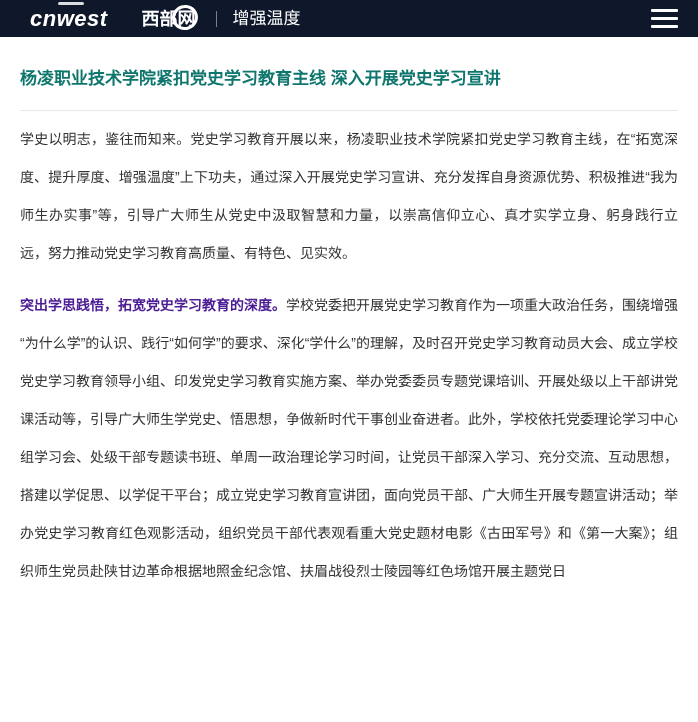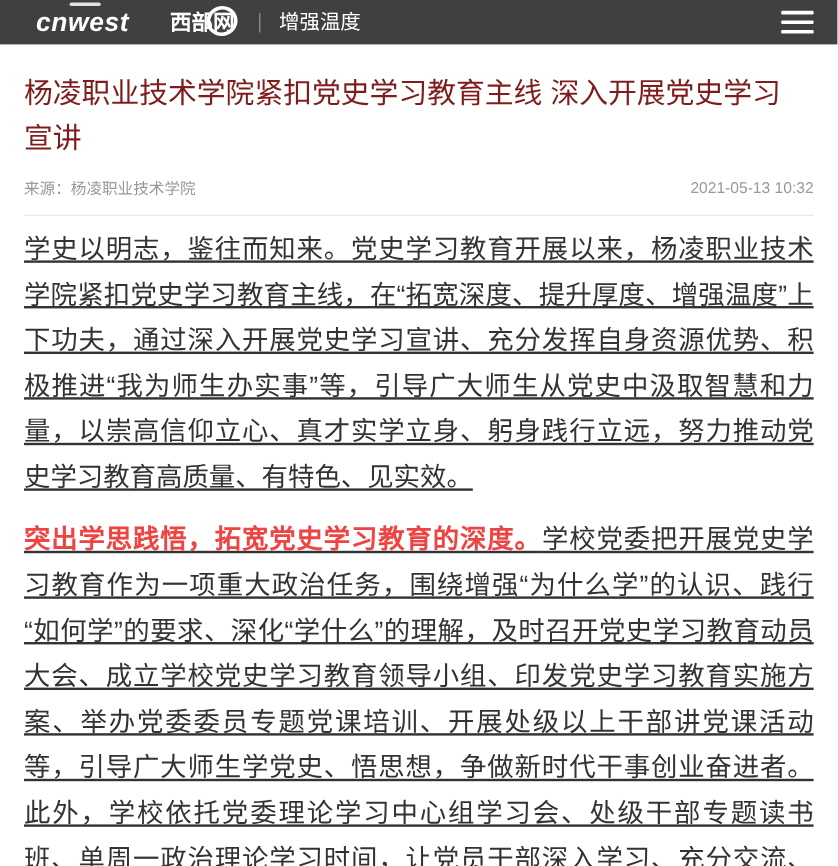--- a/index.html
+++ b/index.html
@@ -5,21 +5,21 @@
   * { margin: 0; padding: 0; box-sizing: border-box; }
   html, body {
     width: 698px; height: 722px;
     overflow: hidden;
     background: #ffffff;
     font-family: "Liberation Sans", "DejaVu Sans", sans-serif;
   }
   
   .site-header {
     height: 37px;
-    background: #404040;
+    background: #0f172a;
     display: flex;
     align-items: center;
     padding: 0 20px 0 30px;
   }
   .logo {
     display: flex;
     align-items: center;
     cursor: pointer;
     position: relative;
   }
@@ -80,52 +80,51 @@
     display: block;
     height: 3px;
     background: #ffffff;
     border-radius: 1px;
   }
   
   .content { padding: 0 20px; }
   .article-title {
     margin-top: 23px;
     max-width: 650px;
-    font-size: 24px;
+    font-size: 17px;
     line-height: 37px;
-    font-weight: normal;
-    color: #7f1d1d;
+    font-weight: bold;
+    color: #0f766e;
     word-break: break-all;
   }
   .meta-row {
     margin-top: 13px;
     display: flex;
     justify-content: space-between;
     align-items: center;
     font-size: 13px;
     color: #999999;
   }
   .rule {
     margin-top: 13px;
     border-top: 1px solid #e8e8e8;
     height: 0;
   }
   .article-body { margin-top: 9px; }
   .article-body p {
-    font-size: 22px;
+    font-size: 14px;
     line-height: 38px;
     color: #333333;
     text-align: justify;
     word-break: break-all;
     margin-bottom: 14px;
-    text-decoration: underline;
   }
   .article-body p b {
     font-weight: bold;
-    color: #ef4444;
+    color: #4c1d95;
   }
 </style>
 </head>
 <body>
 
 <header class="site-header">
   <div class="logo">
     <span class="logo-en">cnwest</span>
     <span class="logo-ring"></span>
     <span class="logo-cn">西部网</span>
@@ -136,24 +135,20 @@
   <div class="menu-btn">
     <i></i>
     <i></i>
     <i></i>
   </div>
 </header>
 
 <main class="content">
   <h1 class="article-title">杨凌职业技术学院紧扣党史学习教育主线 深入开展党史学习宣讲</h1>
 
-  <div class="meta-row">
-    <span>来源：杨凌职业技术学院</span>
-    <span>2021-05-13 10:32</span>
-  </div>
 
   <div class="rule"></div>
 
   <article class="article-body">
     <p><span>学史以明志，鉴往而知来。党史学习教育开展以来，杨凌职业技术学院紧扣党史学习教育主线，在“拓宽深度、提升厚度、增强温度”上下功夫，通过深入开展党史学习宣讲、充分发挥自身资源优势、积极推进“我为师生办实事”等，引导广大师生从党史中汲取智慧和力量，以崇高信仰立心、真才实学立身、躬身践行立远，努力推动党史学习教育高质量、有特色、见实效。</span></p>
     <p><b>突出学思践悟，拓宽党史学习教育的深度。</b><span>学校党委把开展党史学习教育作为一项重大政治任务，围绕增强“为什么学”的认识、践行“如何学”的要求、深化“学什么”的理解，及时召开党史学习教育动员大会、成立学校党史学习教育领导小组、印发党史学习教育实施方案、举办党委委员专题党课培训、开展处级以上干部讲党课活动等，引导广大师生学党史、悟思想，争做新时代干事创业奋进者。此外，学校依托党委理论学习中心组学习会、处级干部专题读书班、单周一政治理论学习时间，让党员干部深入学习、充分交流、互动思想，搭建以学促思、以学促干平台；成立党史学习教育宣讲团，面向党员干部、广大师生开展专题宣讲活动；举办党史学习教育红色观影活动，组织党员干部代表观看重大党史题材电影《古田军号》和《第一大案》；组织师生党员赴陕甘边革命根据地照金纪念馆、扶眉战役烈士陵园等红色场馆开展主题党日</span></p>
   </article>
 </main>
 
 </body></html>

